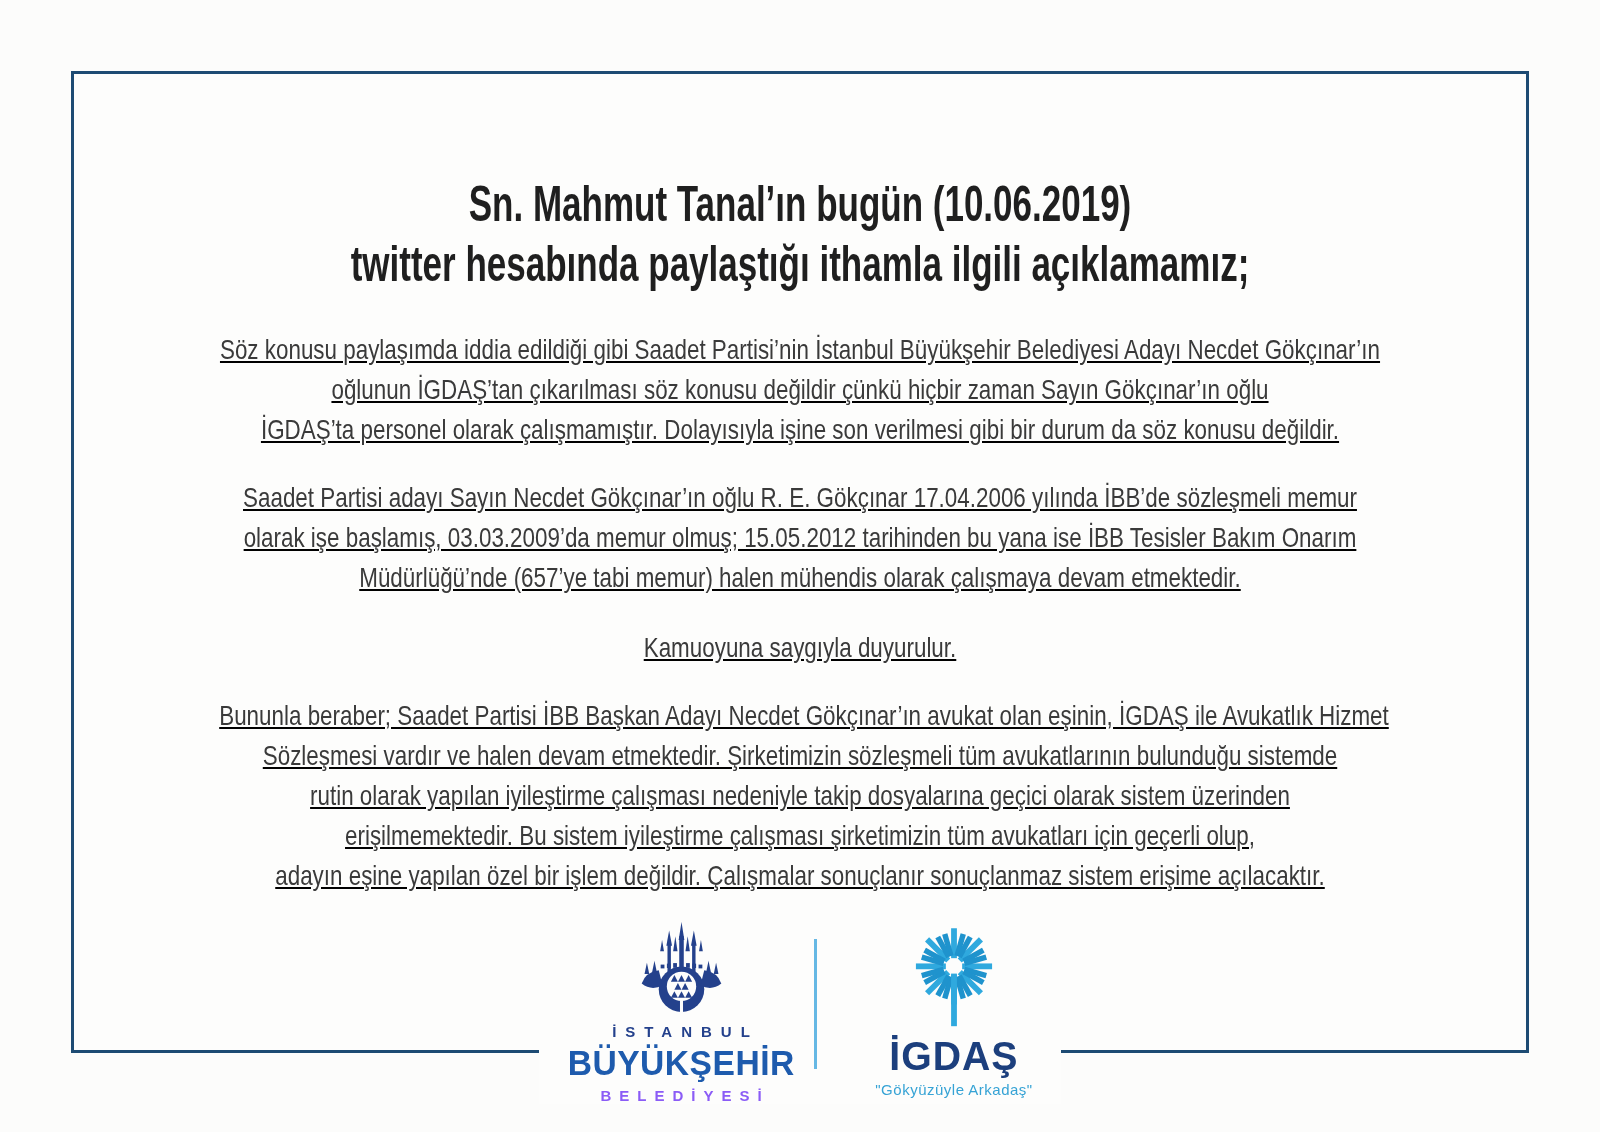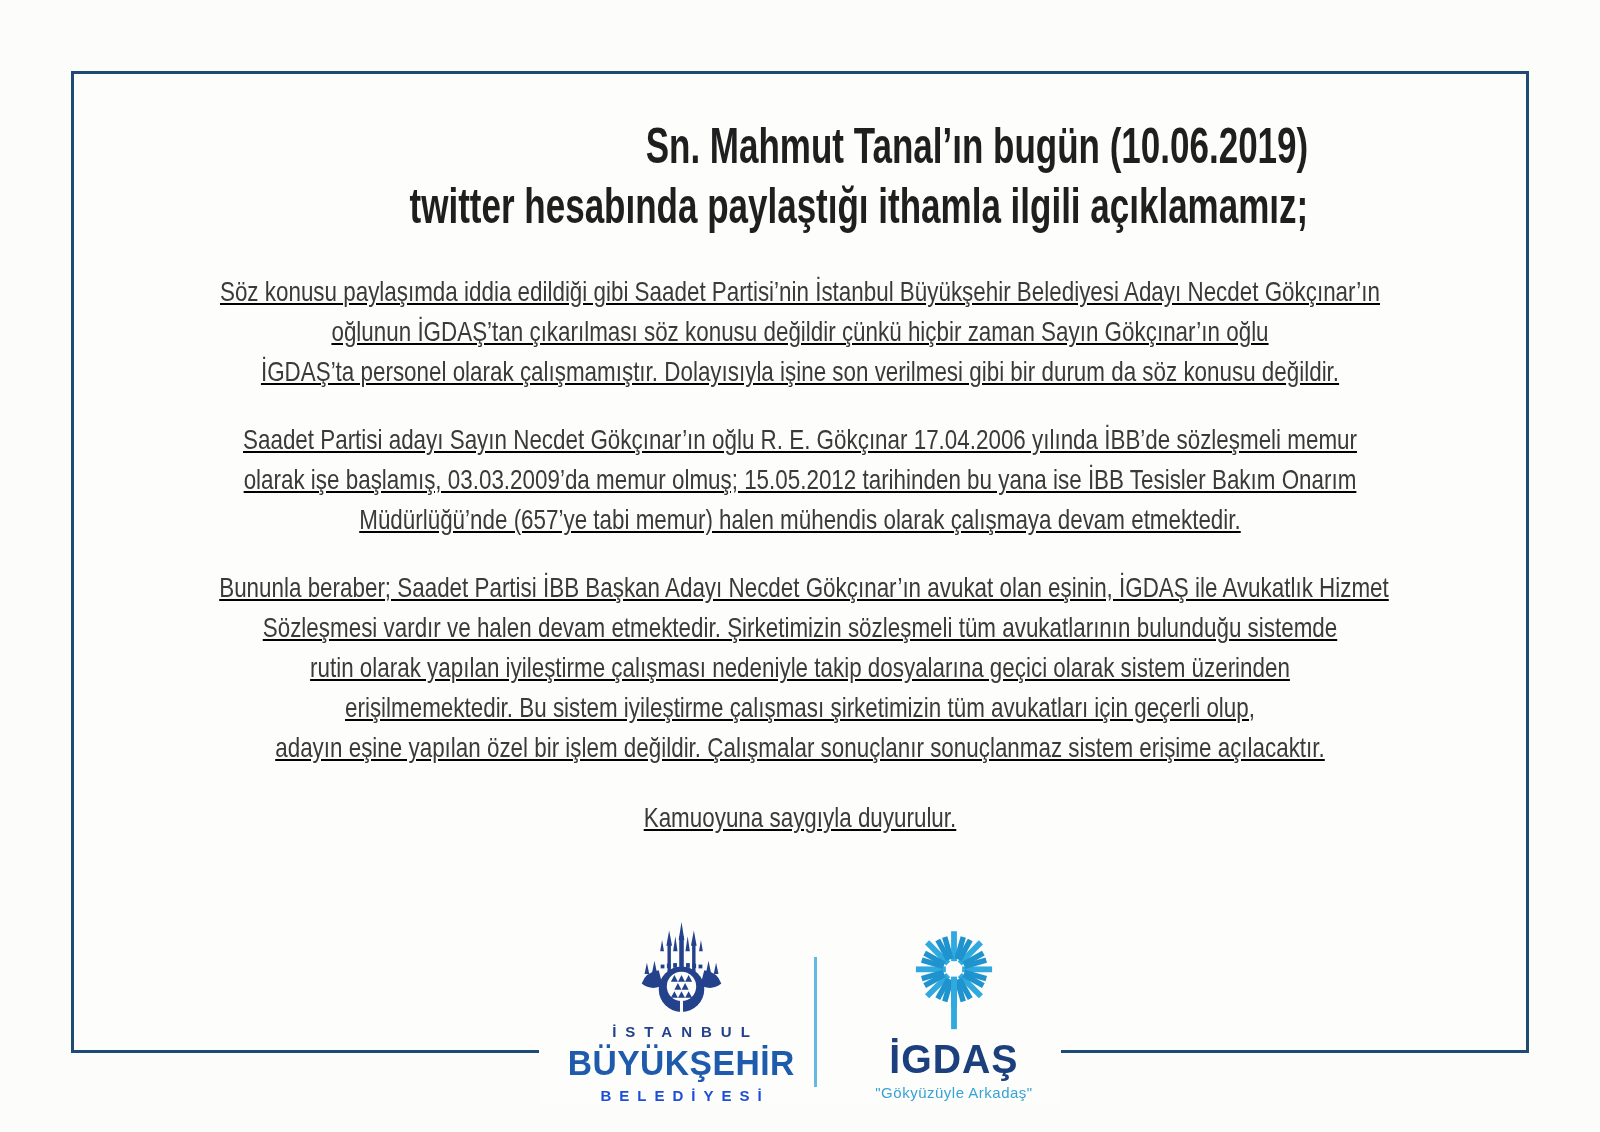--- a/index.html
+++ b/index.html
@@ -13,21 +13,21 @@
   .poster{position:absolute;inset:0;}
   .frame{
     position:absolute;
     left:71px;top:71px;
     width:1452px;height:976px;
     border:3px solid #1d4b73;
     background:#fdfdfc;
     box-sizing:content-box;
     text-align:center;
   }
-  .title-block{padding-top:42px;text-align:right;}
+  .title-block{padding-top:100px;}
   .title-line{
     white-space:nowrap;
     font-size:50px;
     font-weight:700;
     color:#1f1f1f;
     line-height:60px;
     transform:scaleX(0.70);
     transform-origin:50% 50%;
     letter-spacing:0px;
   }
@@ -44,39 +44,39 @@
     transform-origin:50% 50%;
   }
   
   .logos{
     position:absolute;
     top:921px;left:50%;
     transform:translateX(-50%);
     background:#fdfdfc;
     padding:0 22px;
     display:flex;
-    align-items:center;
+    align-items:flex-start;
     gap:13px;
     z-index:5;
   }
   .logo-col{display:flex;flex-direction:column;align-items:center;}
   .ibb-col{width:240px;}
   .igdas-col{width:170px;margin-left:39px;}
   .ibb-mark{width:95px;height:91px;display:block;}
   .ibb-l1{
     margin-top:11px;font-size:15px;font-weight:700;
     letter-spacing:9px;text-indent:9px;color:#24418c;
   }
   .ibb-l2{
     margin-top:3px;font-size:35px;font-weight:700;
     letter-spacing:0.5px;color:#1e5bad;transform:scaleX(0.96);
   }
   .ibb-l3{
     margin-top:4px;font-size:15px;font-weight:700;
-    letter-spacing:8px;text-indent:8px;color:#1d4ed8;
+    letter-spacing:8px;text-indent:8px;color:#8b5cf6;
   }
   .logo-divider{
     width:3px;height:130px;margin-top:18px;
     background:#66b8e4;flex:none;
   }
   .igdas-mark{width:100px;height:107px;display:block;}
   .igdas-name{
     margin-top:6px;font-size:40px;font-weight:700;
     letter-spacing:1px;color:#1c3f7d;transform:scaleX(0.98);
   }
@@ -100,32 +100,32 @@
     <div class="para first">
         <div class="line">Söz konusu paylaşımda iddia edildiği gibi Saadet Partisi’nin İstanbul Büyükşehir Belediyesi Adayı Necdet Gökçınar’ın</div>
         <div class="line">oğlunun İGDAŞ’tan çıkarılması söz konusu değildir çünkü hiçbir zaman Sayın Gökçınar’ın oğlu</div>
         <div class="line">İGDAŞ’ta personel olarak çalışmamıştır. Dolayısıyla işine son verilmesi gibi bir durum da söz konusu değildir.</div>
       </div>
 
     <div class="para">
         <div class="line">Saadet Partisi adayı Sayın Necdet Gökçınar’ın oğlu R. E. Gökçınar 17.04.2006 yılında İBB’de sözleşmeli memur</div>
         <div class="line">olarak işe başlamış, 03.03.2009’da memur olmuş; 15.05.2012 tarihinden bu yana ise İBB Tesisler Bakım Onarım</div>
         <div class="line">Müdürlüğü’nde (657’ye tabi memur) halen mühendis olarak çalışmaya devam etmektedir.</div>
+      </div>
+
+    <div class="para closing">
+        <div class="line">Kamuoyuna saygıyla duyurulur.</div>
       </div>
 
     <div class="para">
         <div class="line">Bununla beraber; Saadet Partisi İBB Başkan Adayı Necdet Gökçınar’ın avukat olan eşinin, İGDAŞ ile Avukatlık Hizmet</div>
         <div class="line">Sözleşmesi vardır ve halen devam etmektedir. Şirketimizin sözleşmeli tüm avukatlarının bulunduğu sistemde</div>
         <div class="line">rutin olarak yapılan iyileştirme çalışması nedeniyle takip dosyalarına geçici olarak sistem üzerinden</div>
         <div class="line">erişilmemektedir. Bu sistem iyileştirme çalışması şirketimizin tüm avukatları için geçerli olup,</div>
         <div class="line">adayın eşine yapılan özel bir işlem değildir. Çalışmalar sonuçlanır sonuçlanmaz sistem erişime açılacaktır.</div>
-      </div>
-
-    <div class="para closing">
-        <div class="line">Kamuoyuna saygıyla duyurulur.</div>
       </div>
 
   </div>
 
   <div class="logos">
 
     <div class="logo-col ibb-col">
       <svg class="ibb-mark" viewBox="0 0 100 96" xmlns="http://www.w3.org/2000/svg" aria-hidden="true">
         <g fill="#24418c">
 

